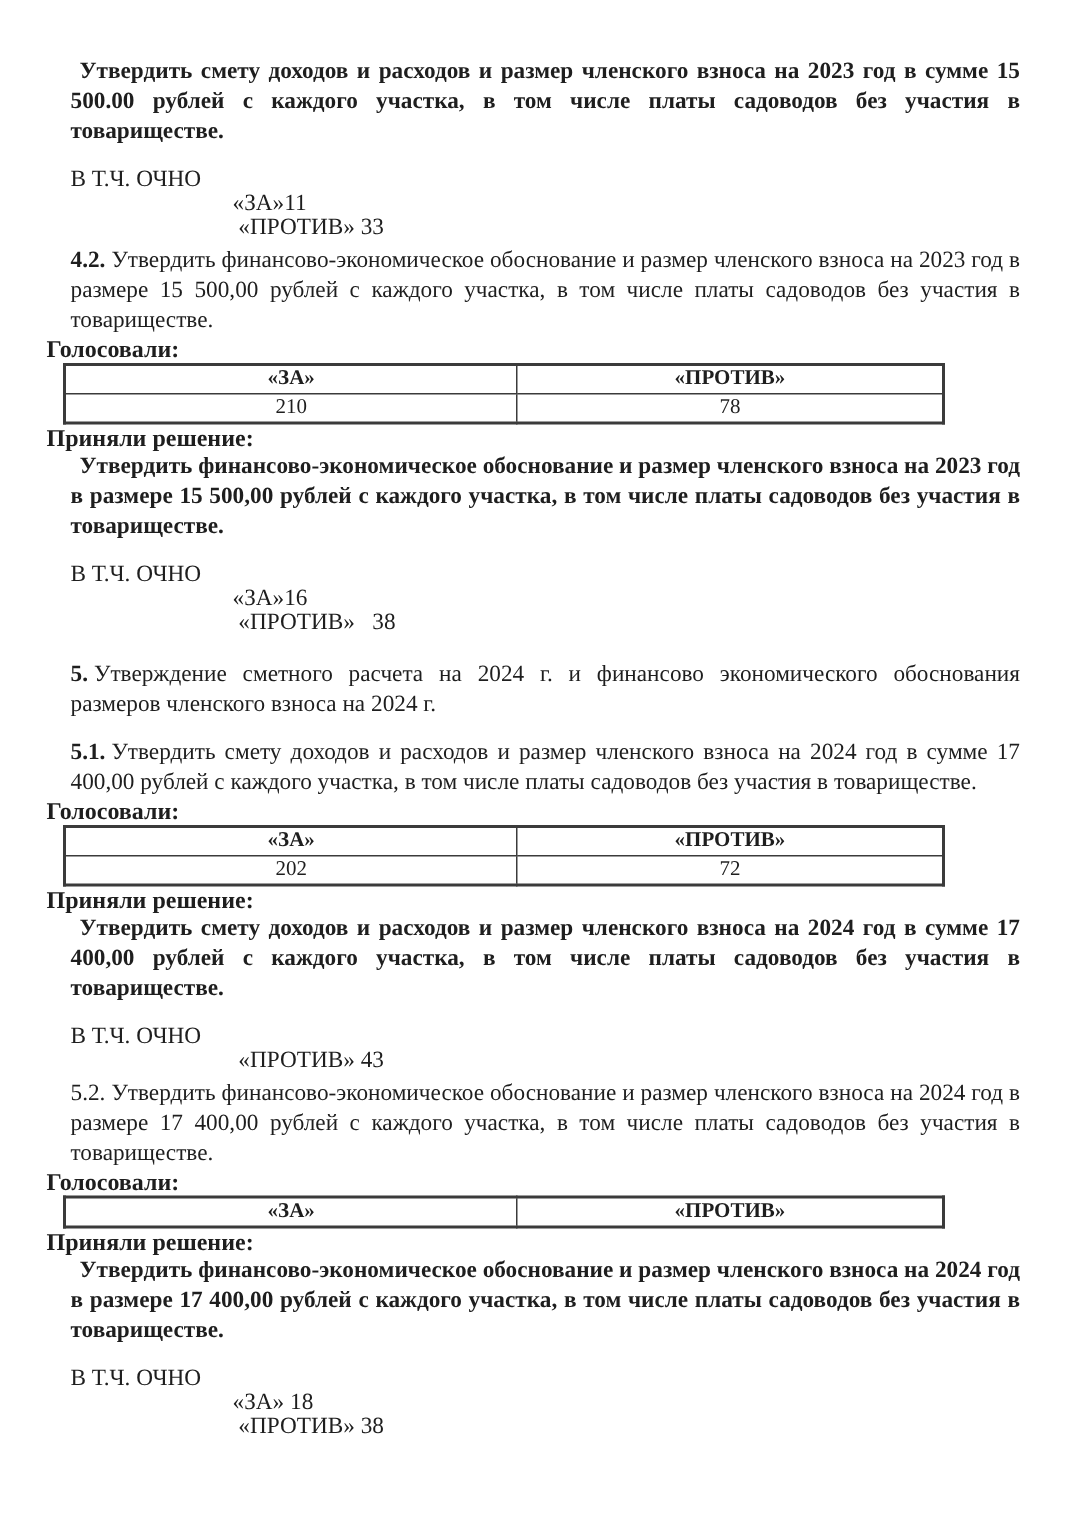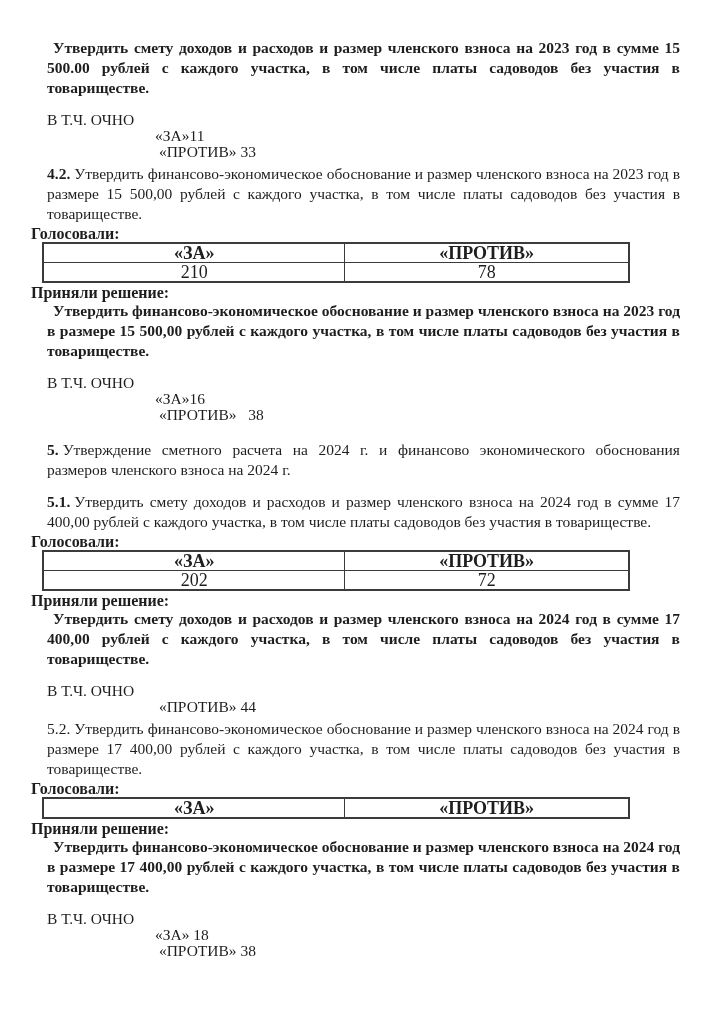--- a/index.html
+++ b/index.html
@@ -50,21 +50,21 @@
   }
   .vote-table {
     border-collapse: collapse;
     width: 588px;
     margin-left: -5px;
     table-layout: fixed;
     border: 2px solid #3b3b3b;
   }
   .vote-table td {
     border: 1px solid #3b3b3b;
-    font-size: 18px;
+    font-size: 14px;
     line-height: 16px;
     text-align: center;
     padding: 1px 2px;
   }
   .vote-table .hdr { font-weight: bold; }
   .vote-table col.c1 { width: 51.5%; }
   .vote-table col.c2 { width: 48.5%; }
   .mt-para { margin-top: 4px; }
   .mt-decision { margin-top: 0px; }
   .mt-sec { margin-top: 17px; }
@@ -120,21 +120,21 @@
     </tr>
     <tr>
       <td>202</td>
       <td>72</td>
     </tr>
   </tbody>
     </table>
   <p class="hang-label">Приняли решение:</p>
   <p class="para bold indent mt-decision">Утвердить смету доходов и расходов и размер членского взноса на 2024 год в сумме 17 400,00 рублей с каждого участка, в том числе платы садоводов без участия в товариществе.</p>
   <p class="ochno">В Т.Ч. ОЧНО</p>
-  <p class="vote"> «ПРОТИВ» 44</p>
+  <p class="vote"> «ПРОТИВ» 43</p>
 
   <p class="para mt-para"><span class="num-plain">5.2.</span><span>Утвердить финансово-экономическое обоснование и размер членского взноса на 2024 год в размере 17 400,00 рублей с каждого участка, в том числе платы садоводов без участия в товариществе.</span></p>
   <p class="hang-label">Голосовали:</p>
   <table class="vote-table">
     <colgroup>
         <col class="c1">
         <col class="c2">
       </colgroup>
     <tbody>
         <tr>

